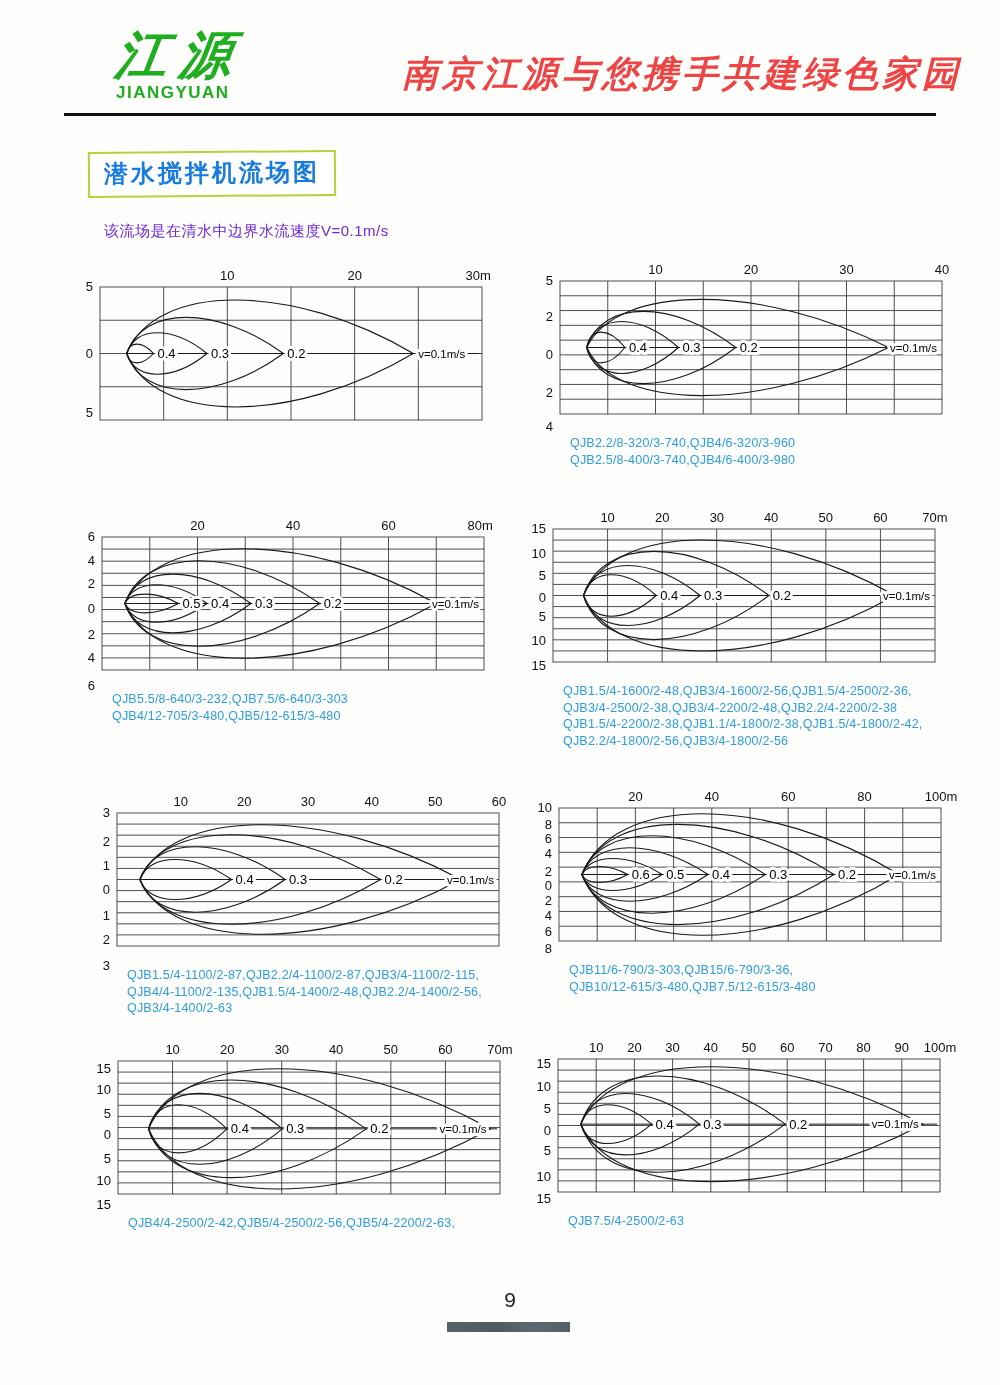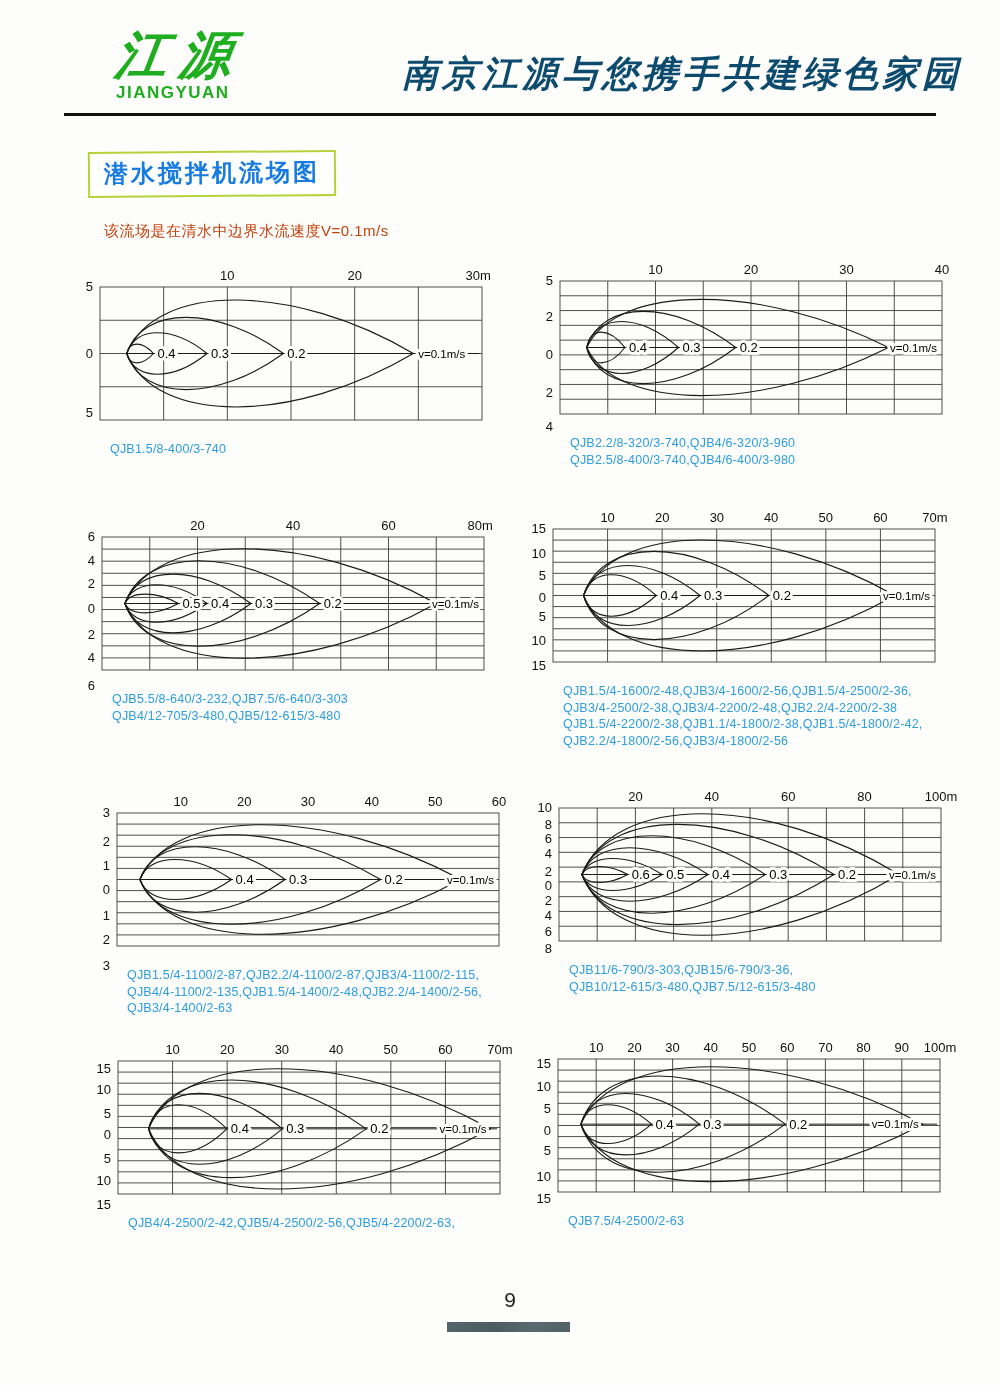--- a/index.html
+++ b/index.html
@@ -7,26 +7,26 @@
     width:1000px;height:1385px;position:relative;
     background:#fdfdfb;overflow:hidden;
     font-family:"Liberation Sans",sans-serif;color:#1a1a1a;
   }
   
   .logo{position:absolute;left:116px;top:30px;color:#1fae1f;line-height:1;}
   .logo-cn{font-family:"Liberation Serif",serif;font-size:52px;font-weight:bold;font-style:italic;letter-spacing:12px;transform:skewX(-8deg);display:block;}
   .logo-en{font-size:17px;font-weight:bold;letter-spacing:1.5px;display:block;margin-top:2px;}
   .slogan{position:absolute;left:402px;top:50px;width:520px;
     font-family:"Liberation Serif",serif;font-size:36px;font-weight:bold;font-style:italic;
-    letter-spacing:4px;color:#0c4a6e;white-space:nowrap;}
+    letter-spacing:4px;color:#ef4444;white-space:nowrap;}
   .hr{position:absolute;left:64px;top:113px;width:872px;height:3px;background:#101010;}
   
   .badge{position:absolute;left:88px;top:151px;border:2px solid #b6d23a;background:#ffffff;
     padding:4px 14px 6px 14px;color:#177be0;font-size:24px;font-weight:bold;letter-spacing:3px;transform:rotate(-0.5deg);}
-  .subtitle{position:absolute;left:104px;top:222px;font-size:15px;color:#c2410c;letter-spacing:0.5px;text-align:right;}
+  .subtitle{position:absolute;left:104px;top:222px;font-size:15px;color:#6d28d9;letter-spacing:0.5px;text-align:right;}
   
   .chart-block{position:absolute;width:448px;}
   .c1{left:68px;top:267px;}  .c2{left:528px;top:261px;}
   .c3{left:70px;top:517px;}  .c4{left:521px;top:509px;}
   .c5{left:85px;top:793px;}  .c6{left:527px;top:788px;}
   .c7{left:86px;top:1041px;} .c8{left:526px;top:1039px;}
   .chart-block svg{display:block;}
   .captions{margin:-6px 0 0 42px;}
   .captions div{font-size:12.5px;line-height:1.32;color:#2d9de0;letter-spacing:0.2px;white-space:nowrap;}
   
@@ -76,21 +76,20 @@
         <text x="25" y="150.35" text-anchor="end">5</text>
       </g>
       <g fill="#000" font-family="&quot;Liberation Sans&quot;,sans-serif" paint-order="stroke" stroke="#fdfdfb" stroke-width="6" stroke-linejoin="round">
         <text x="89.48" y="91" text-anchor="start" font-size="13">0.4</text>
         <text x="142.96" y="91" text-anchor="start" font-size="13">0.3</text>
         <text x="219.35999999999999" y="91" text-anchor="start" font-size="13">0.2</text>
         <text x="350.24" y="90.5" text-anchor="start" font-size="11.5">v=0.1m/s</text>
       </g>
     </svg>
     <div class="captions">
-      <div>QJB1.5/8-400/3-740</div>
     </div>
   </div>
 <div class="chart-block c2">
     <svg width="442" height="180" viewBox="0 0 442 180">
       <g stroke="#3c3c3c" stroke-width="0.9" fill="none">
         <rect x="32" y="20" width="382" height="133"></rect>
         <line x1="79.75" y1="20" x2="79.75" y2="153"></line>
         <line x1="127.5" y1="20" x2="127.5" y2="153"></line>
         <line x1="175.25" y1="20" x2="175.25" y2="153"></line>
         <line x1="223" y1="20" x2="223" y2="153"></line>

